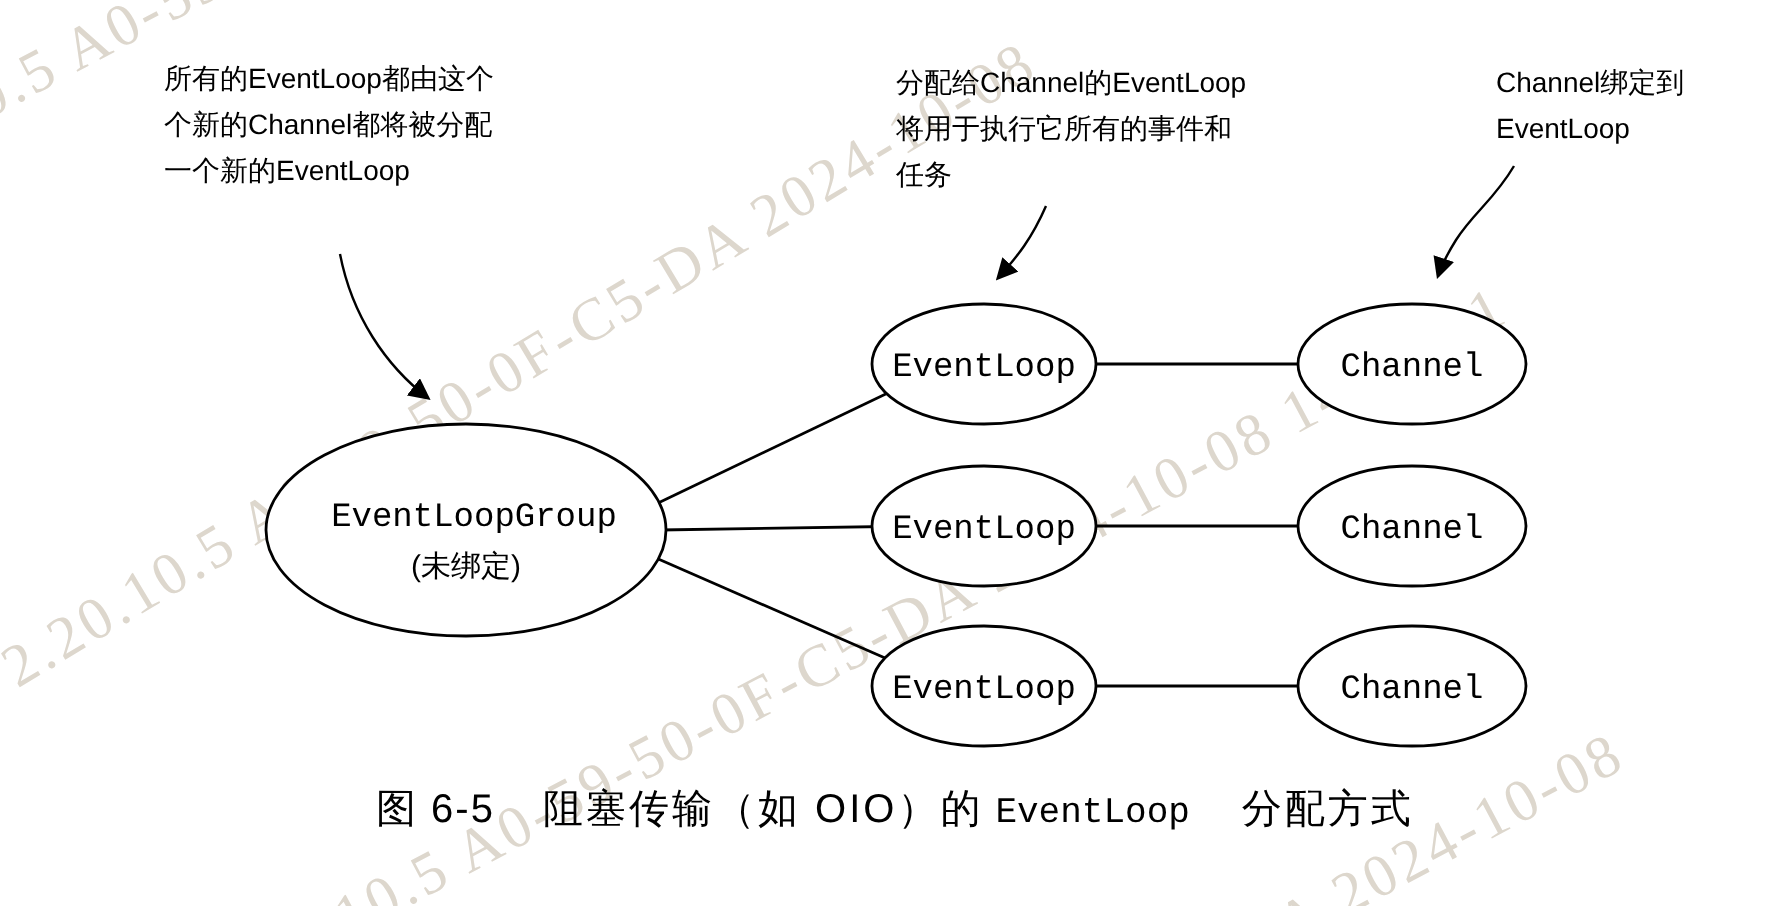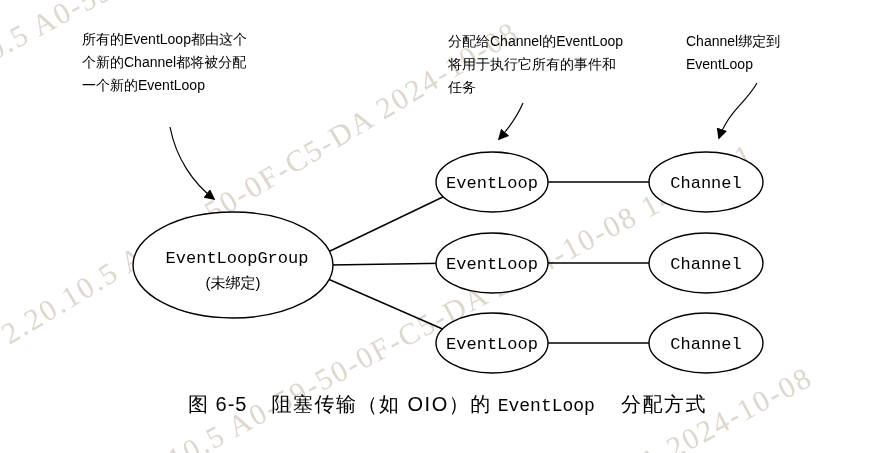--- a/index.html
+++ b/index.html
@@ -30,21 +30,21 @@
   
   .note{
     position:absolute;
     z-index:3;
     font-size:14px;
     line-height:23px;
     white-space:nowrap;
   }
   .note-group{left:82px;top:28px;}
   .note-eventloop{left:412px;top:30px;margin-left:36px;}
-  .note-channel{left:686px;top:30px;}
+  .note-channel{left:748px;top:30px;}
   
   #diagram{position:absolute;left:0;top:0;z-index:2;}
   .shape{fill:#ffffff;stroke:#000000;stroke-width:1.4;}
   .edge{stroke:#000000;stroke-width:1.4;fill:none;}
   .arrow{stroke:#000000;stroke-width:1.2;fill:none;}
   .node-label{
     font-family:"Liberation Mono","DejaVu Sans Mono",monospace;
     font-size:17px;
     fill:#000;
     text-anchor:middle;

